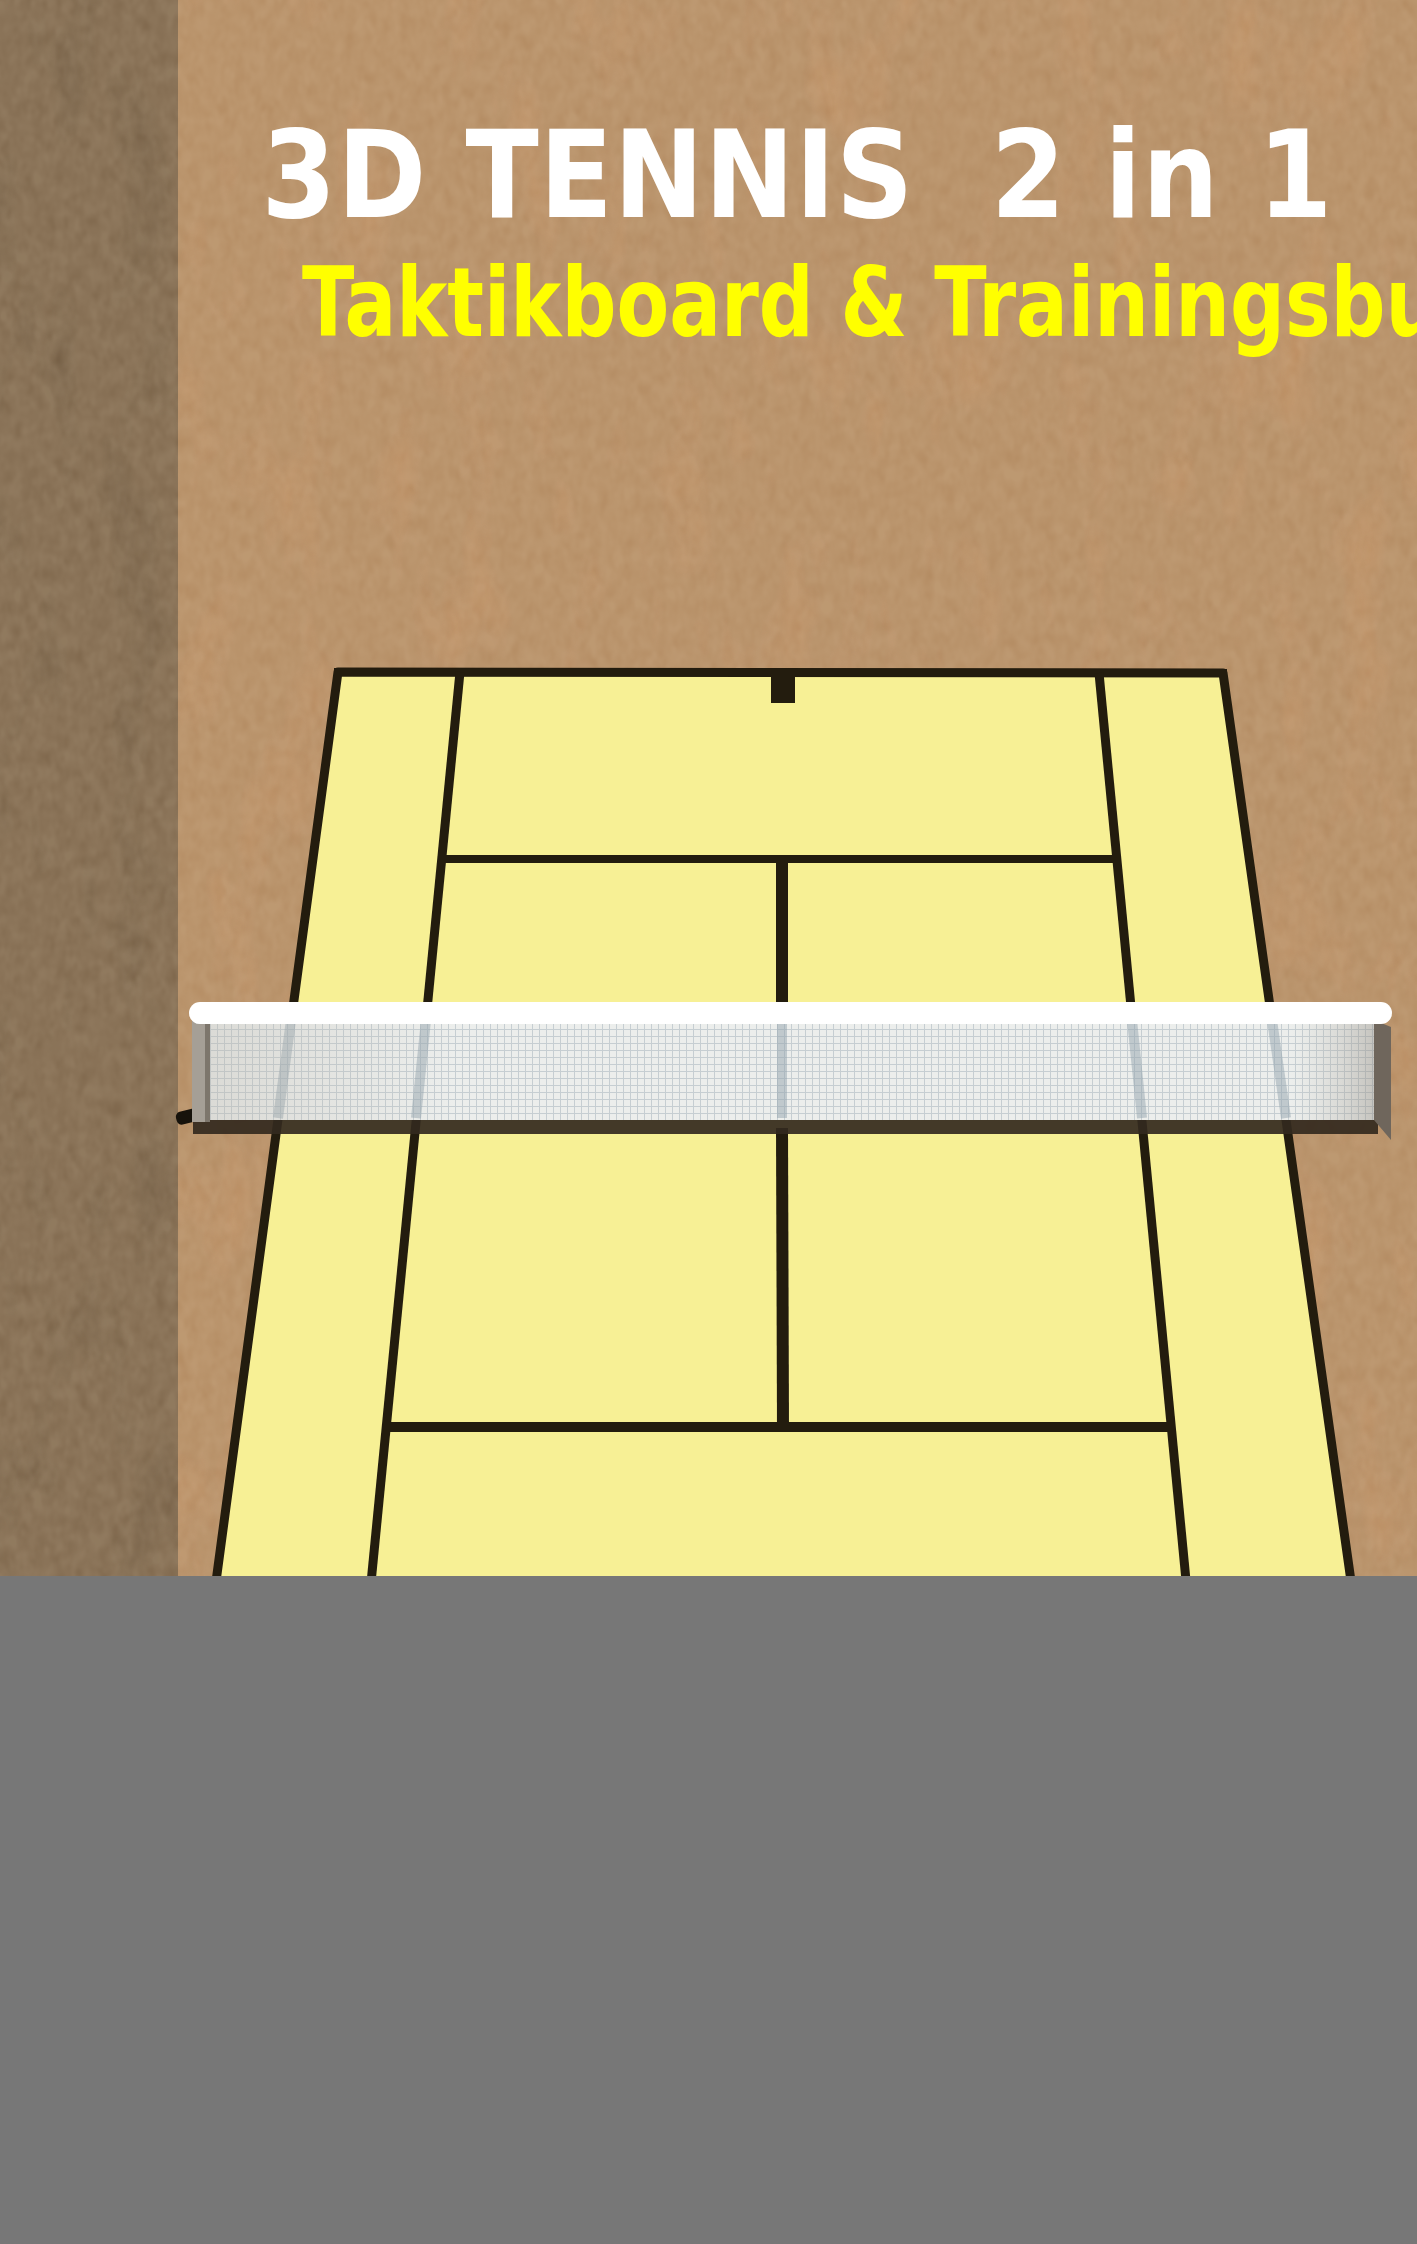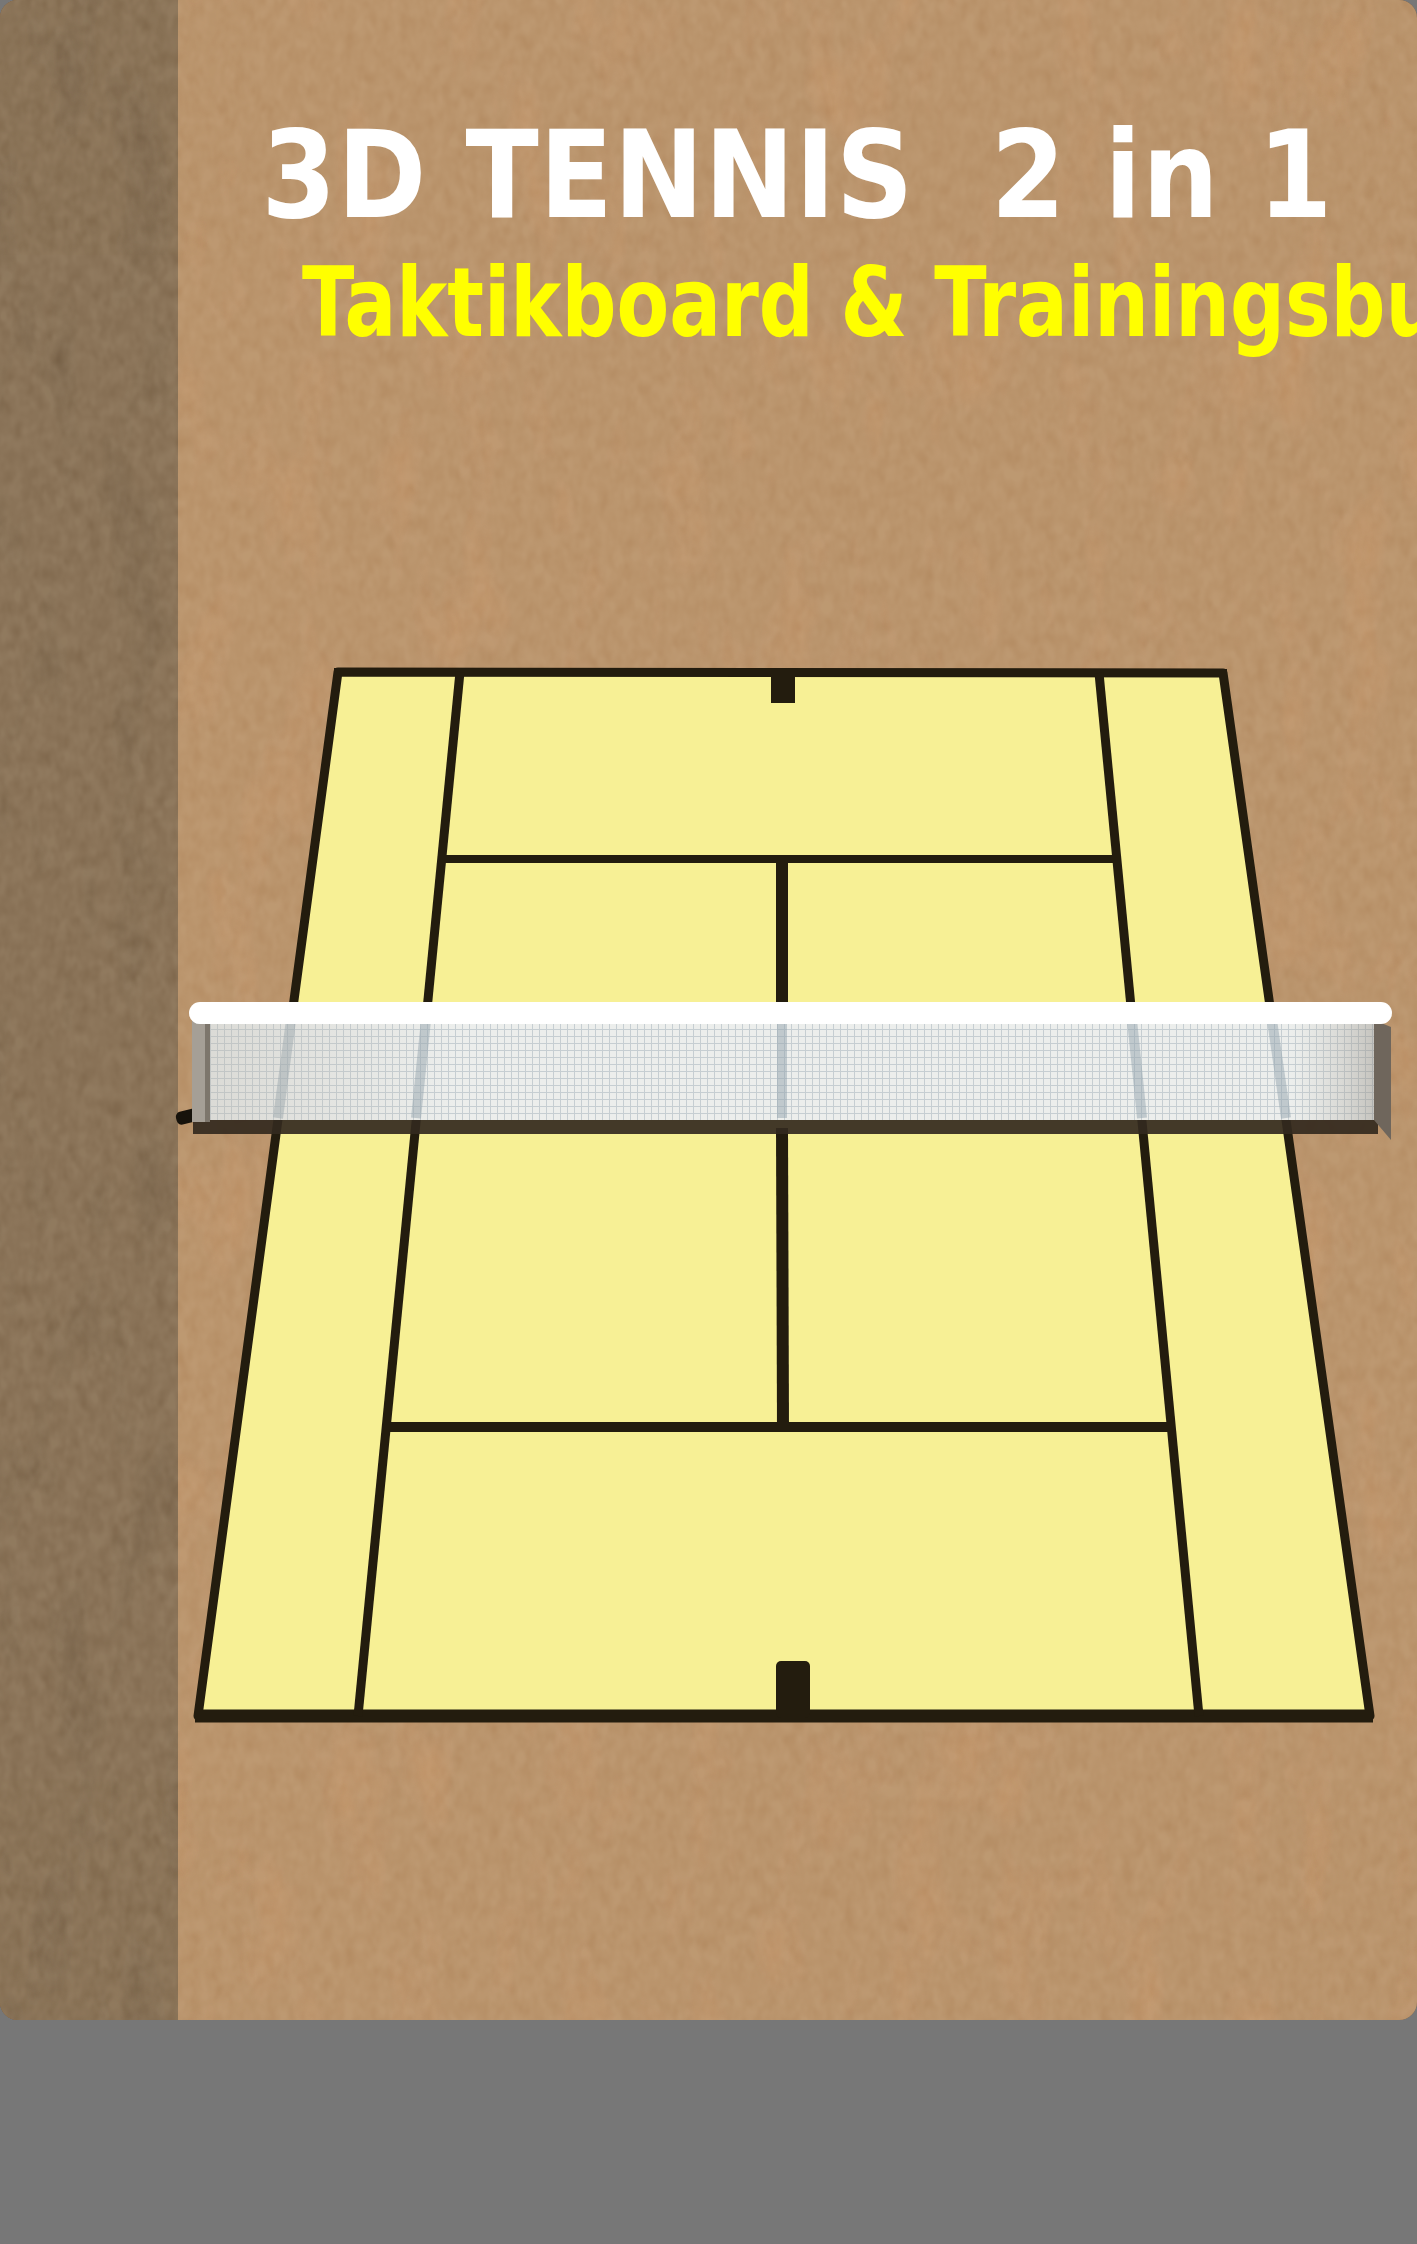--- a/index.html
+++ b/index.html
@@ -1,22 +1,21 @@
 <!DOCTYPE html>
 <html><head>
 <meta charset="utf-8">
 <style>
   html,body{margin:0;padding:0;background:#777;}
   .page{
     position:relative;
-    width:1417px;height:2020px;
+    width:1417px;height:1576px;
     overflow:hidden;
     background:#404040;
     font-family:"DejaVu Sans", sans-serif;
-    border-radius:18px;
   }
   .layer{position:absolute;left:0;top:0;width:1417px;height:2244px;}
   .cover-title{
     position:absolute;
     left:178px;top:95px;width:1239px;height:160px;
     line-height:160px;text-align:center;
     font-size:122px;font-weight:bold;
     color:#ffffff;
     white-space:pre;
     transform:scaleX(0.88);

